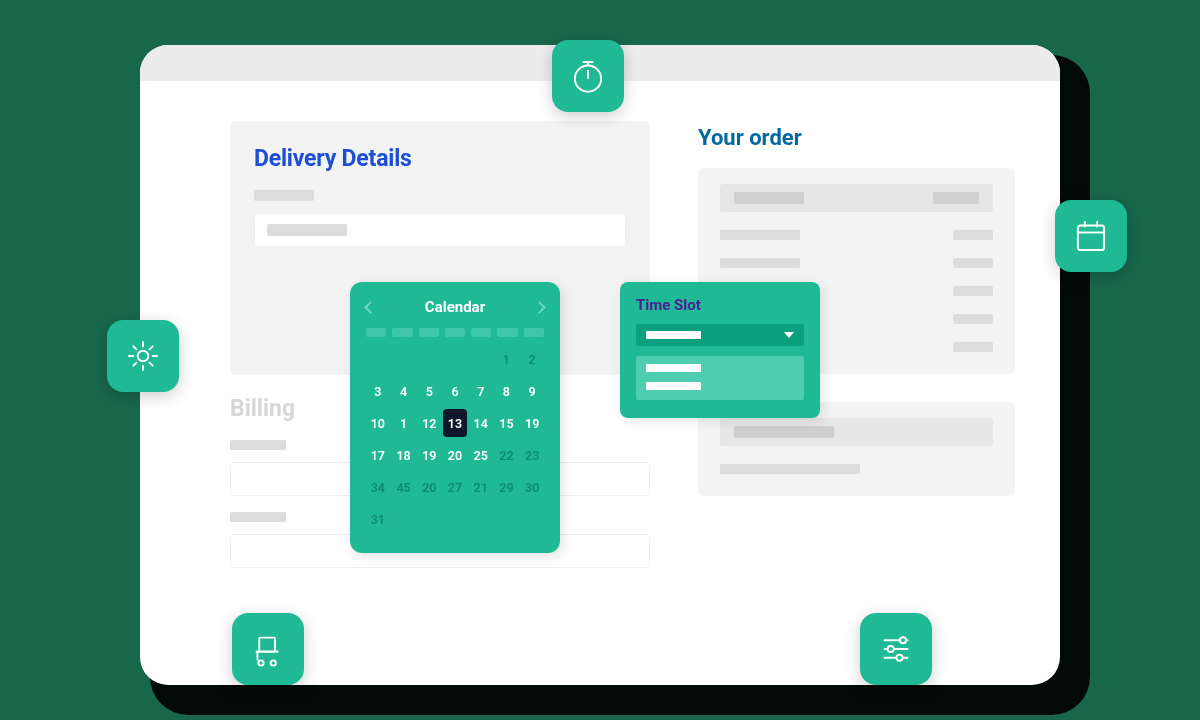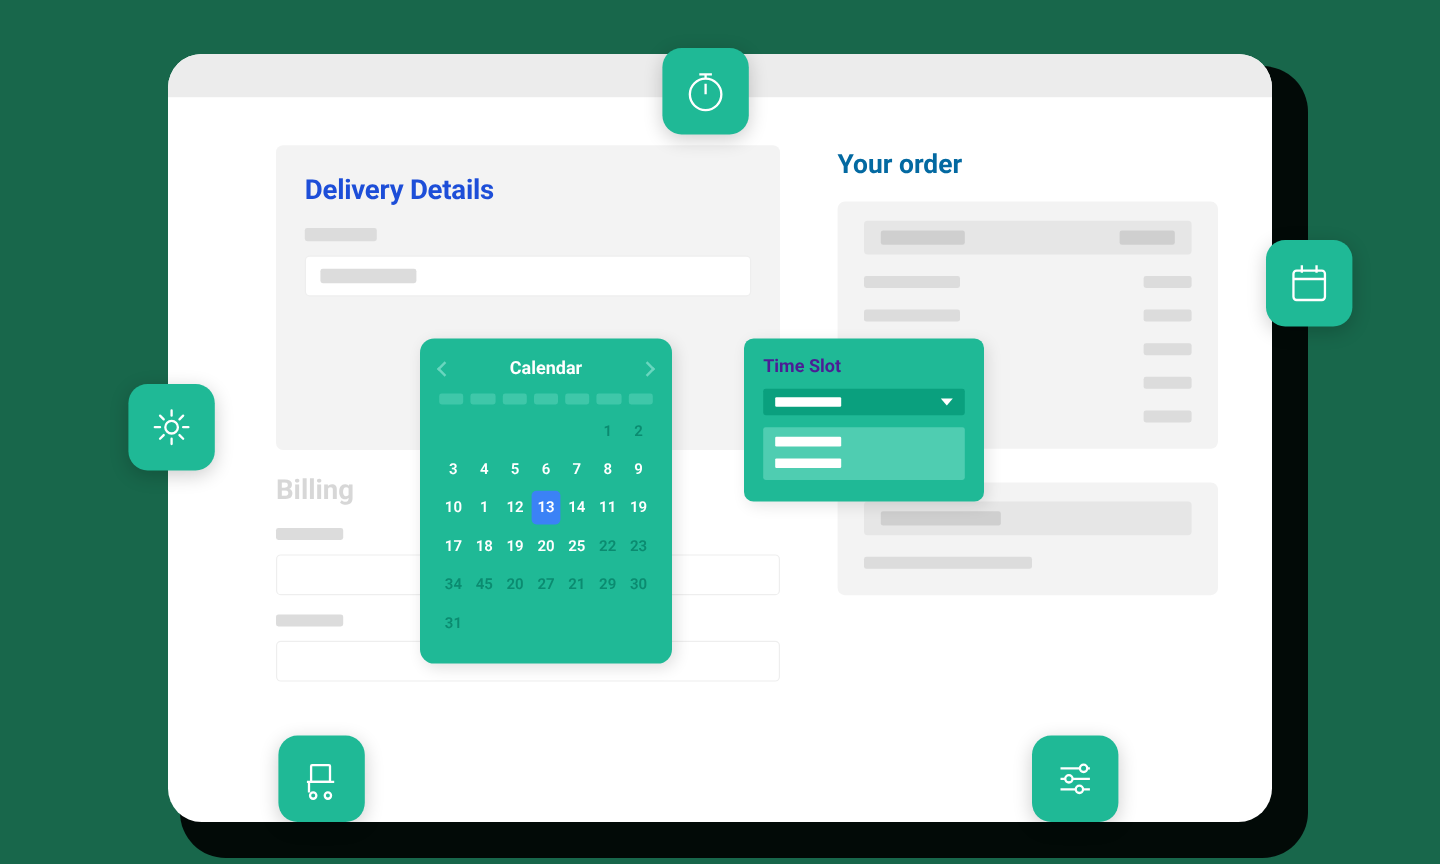--- a/index.html
+++ b/index.html
@@ -84,21 +84,21 @@
 
   .cal-dowrow { display: flex; gap: 6px; margin-bottom: 8px; }
   .cal-dow { flex: 1; height: 9px; background: #3fc7a9; border-radius: 2px; }
 
   .cal-grid { display: grid; grid-template-columns: repeat(7, 1fr); gap: 4px 2px; }
   .cal-cell {
     height: 28px; display: flex; align-items: center; justify-content: center;
     font-size: 12.5px; font-weight: 600; color: #fff; border-radius: 4px;
   }
   .cal-cell.dim { color: #0b8b70; }
-  .cal-cell.sel { background: #3b82f6; }
+  .cal-cell.sel { background: #0f172a; }
 
   
   .timeslot {
     position: absolute;
     left: 620px;
     top: 282px;
     width: 200px;
     background: #1fb996;
     border-radius: 8px;
     box-shadow: 3px 3px 12px rgba(0,0,0,0.10);
@@ -243,21 +243,21 @@
       <div class="cal-cell">5</div>
       <div class="cal-cell">6</div>
       <div class="cal-cell">7</div>
       <div class="cal-cell">8</div>
       <div class="cal-cell">9</div>
       <div class="cal-cell">10</div>
       <div class="cal-cell">1</div>
       <div class="cal-cell">12</div>
       <div class="cal-cell sel">13</div>
       <div class="cal-cell">14</div>
-      <div class="cal-cell">11</div>
+      <div class="cal-cell">15</div>
       <div class="cal-cell">19</div>
       <div class="cal-cell">17</div>
       <div class="cal-cell">18</div>
       <div class="cal-cell">19</div>
       <div class="cal-cell">20</div>
       <div class="cal-cell">25</div>
       <div class="cal-cell dim">22</div>
       <div class="cal-cell dim">23</div>
       <div class="cal-cell dim">34</div>
       <div class="cal-cell dim">45</div>

